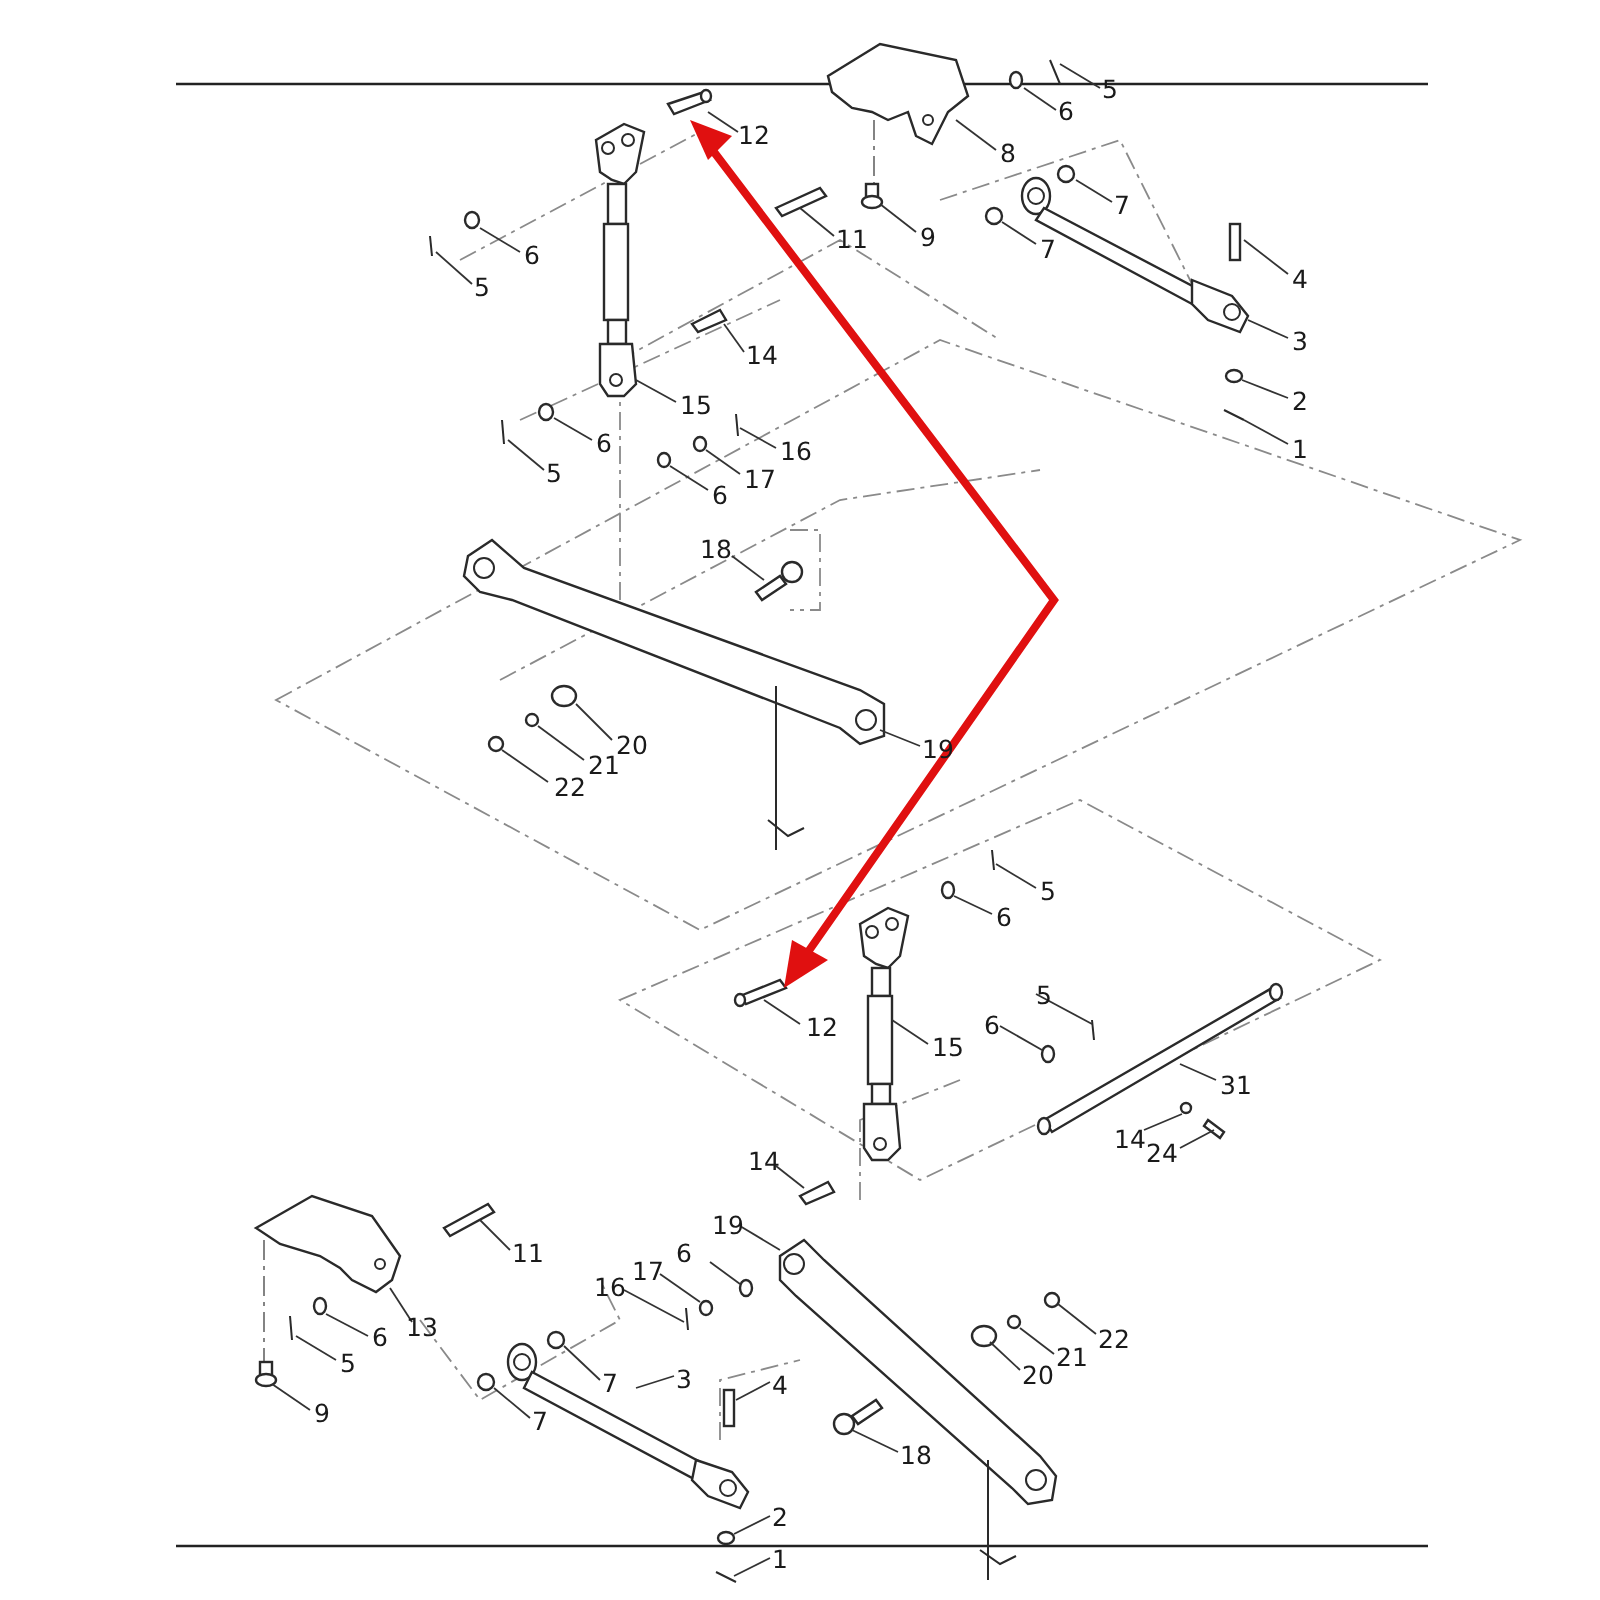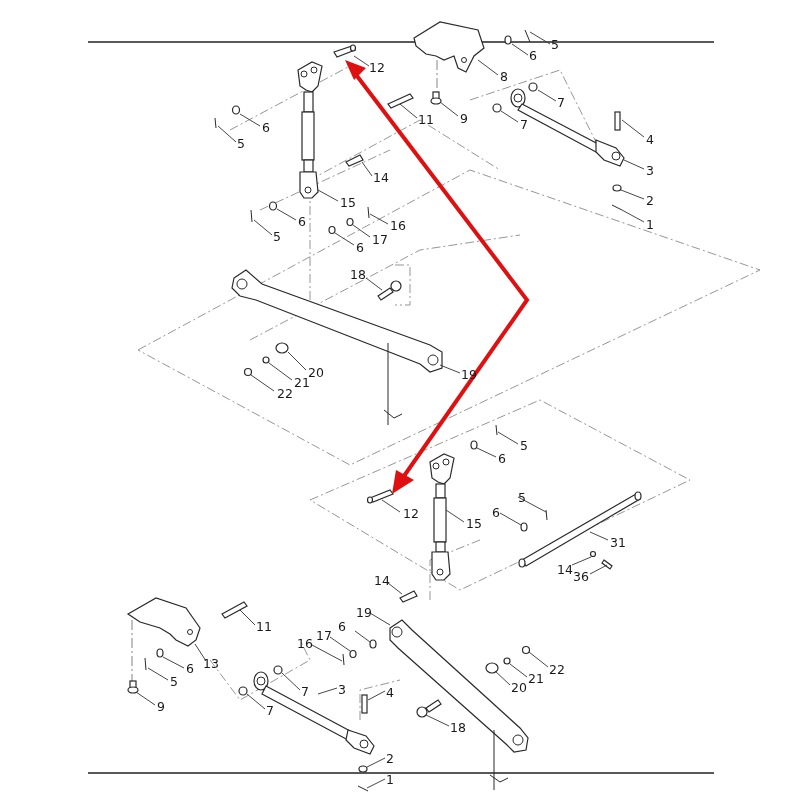--- a/index.html
+++ b/index.html
@@ -281,21 +281,21 @@
   <span class="callout" style="left:277px;top:388px">22</span>
 
   <span class="callout" style="left:520px;top:440px">5</span>
   <span class="callout" style="left:498px;top:453px">6</span>
   <span class="callout" style="left:518px;top:492px">5</span>
   <span class="callout" style="left:492px;top:507px">6</span>
   <span class="callout" style="left:403px;top:508px">12</span>
   <span class="callout" style="left:466px;top:518px">15</span>
   <span class="callout" style="left:610px;top:537px">31</span>
   <span class="callout" style="left:557px;top:564px">14</span>
-  <span class="callout" style="left:573px;top:571px">36</span>
+  <span class="callout" style="left:573px;top:571px">24</span>
   <span class="callout" style="left:374px;top:575px">14</span>
   <span class="callout" style="left:356px;top:607px">19</span>
   <span class="callout" style="left:256px;top:621px">11</span>
   <span class="callout" style="left:338px;top:621px">6</span>
   <span class="callout" style="left:316px;top:630px">17</span>
   <span class="callout" style="left:297px;top:638px">16</span>
   <span class="callout" style="left:203px;top:658px">13</span>
   <span class="callout" style="left:186px;top:663px">6</span>
   <span class="callout" style="left:549px;top:664px">22</span>
   <span class="callout" style="left:170px;top:676px">5</span>

